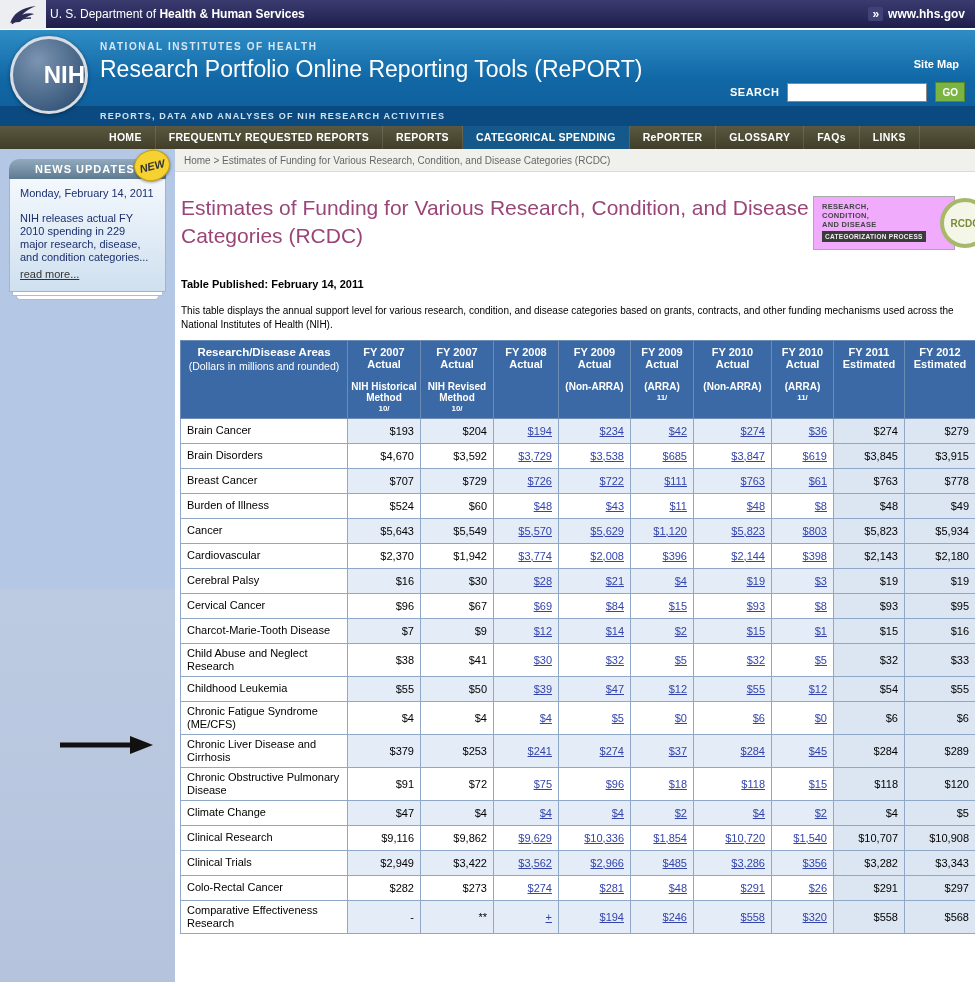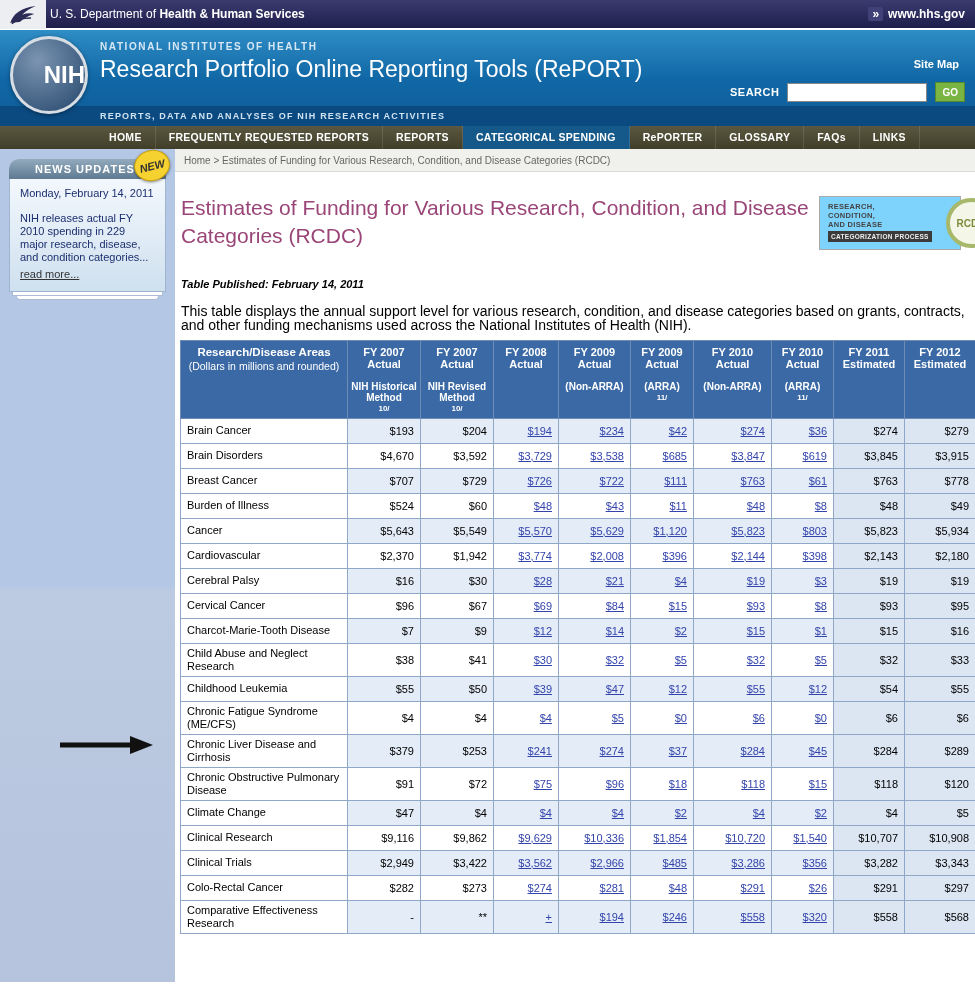--- a/index.html
+++ b/index.html
@@ -69,30 +69,30 @@
   .annotation-arrow { position:absolute; left:58px; top:586px; z-index:5; }
 
   
   .breadcrumb { height:23px; background:#f0f0ec; border-bottom:1px solid #dcdcd4;
     font-size:10px; color:#666; line-height:23px; padding-left:9px; }
   .breadcrumb a { color:#666; text-decoration:none; }
 
   
   .title-row { position:relative; padding:22px 6px 0; }
   .page-title { font-size:21px; font-weight:normal; color:#9a4577; margin:0; width:672px; line-height:1.35; }
-  .rcdc-badge { position:absolute; right:14px; top:24px; width:142px; height:54px; border:1px solid #aaa;
-    background:#7dd3fc; padding:5px 0 0 8px; }
+  .rcdc-badge { position:absolute; right:20px; top:24px; width:142px; height:54px; border:1px solid #aaa;
+    background:#f0abfc; padding:5px 0 0 8px; }
   .rcdc-lines { font-size:7.5px; color:#444; font-weight:bold; letter-spacing:0.3px; line-height:9px; }
   .rcdc-proc { margin-top:2px; background:#3b3b3b; color:#eee; padding:1px 3px; display:inline-block; font-size:6.5px; }
   .rcdc-circle { position:absolute; right:-36px; top:1px; width:50px; height:50px; border-radius:50%;
     border:4px solid #a7b86a; background:#f4f6e8; color:#7c8b3a; font-size:10px; font-weight:bold;
     display:flex; align-items:center; justify-content:center; }
 
-  .published { font-size:11px; font-weight:bold; margin:27px 12px 0 6px; color:#000;font-style:italic; }
-  .description { font-size:14px; margin:14px 0 0 6px; color:#000; line-height:14px; width:790px; }
+  .published { font-size:11px; font-weight:bold; margin:27px 12px 0 6px; color:#000; }
+  .description { font-size:10px; margin:14px 0 0 6px; color:#000; line-height:14px; width:790px; }
 
   
   .funding-table { border-collapse:collapse; margin:8px 0 0 5px; table-layout:fixed; width:795px; font-size:11px; }
   .funding-table th { background:#3a69a5; color:#fff; border:1px solid #6f8cb4; padding:5px 2px;
     text-align:center; vertical-align:top; font-size:11px; }
   .area-th { vertical-align:middle; }
   .area-title { font-weight:bold; font-size:11.5px; }
   .area-sub { font-weight:normal; font-size:10.5px; margin-top:2px; }
   .col-title { font-weight:bold; }
   .col-sub { font-weight:bold; font-size:10px; margin-top:11px; }

